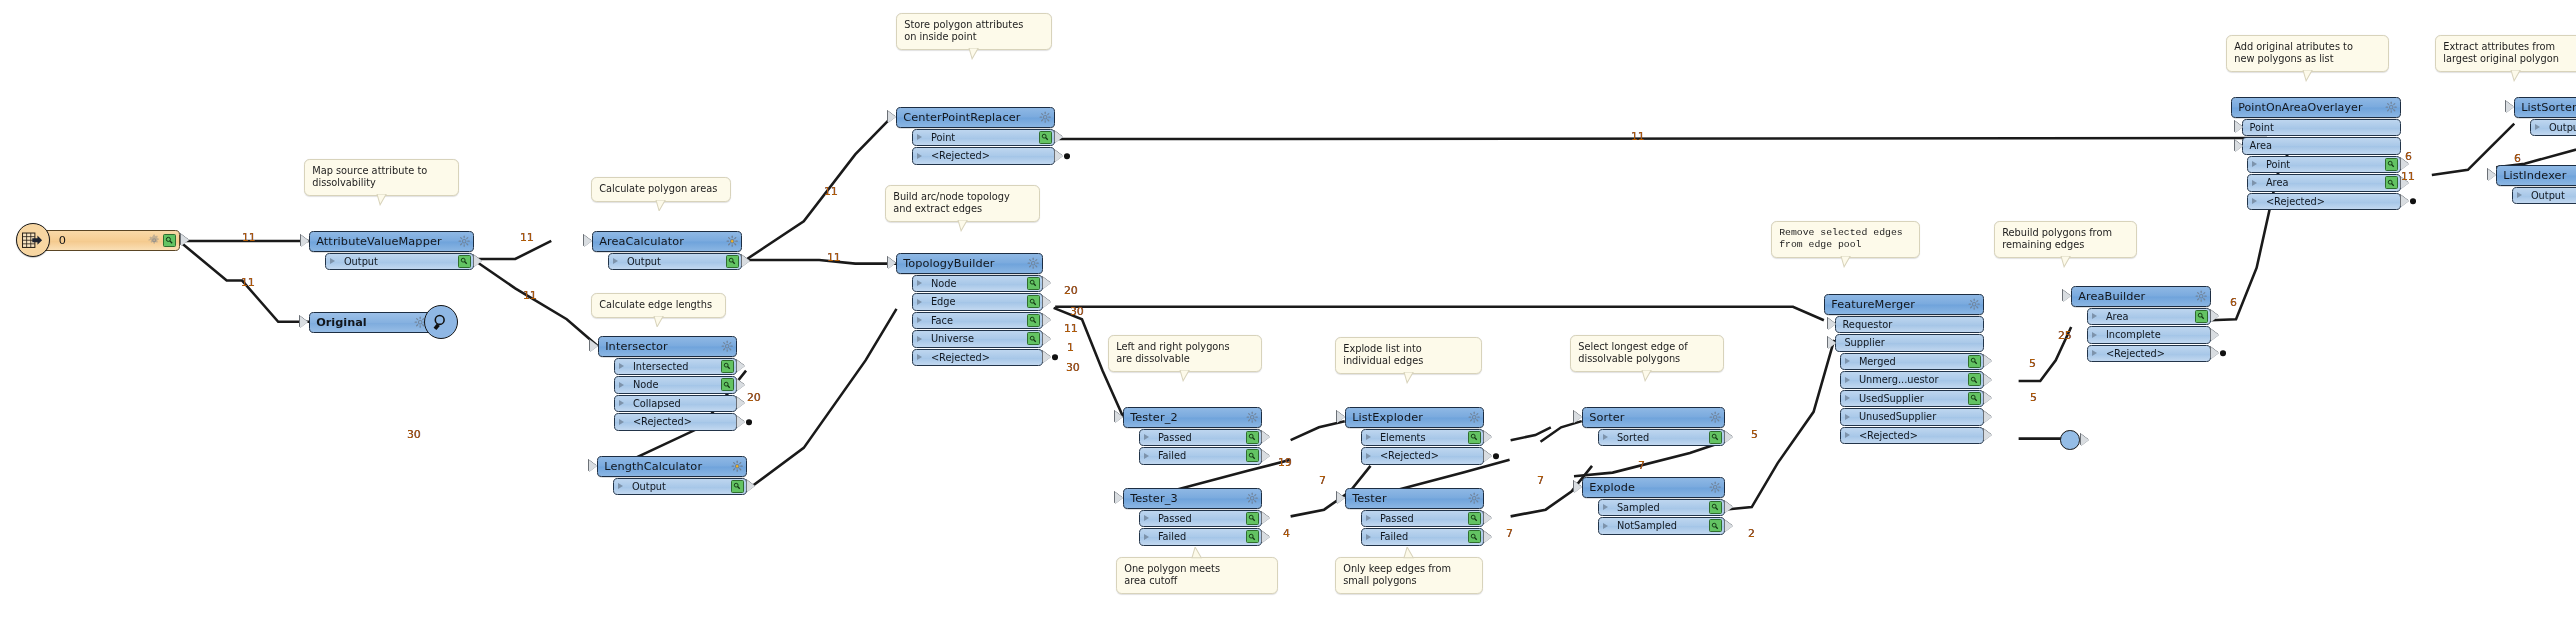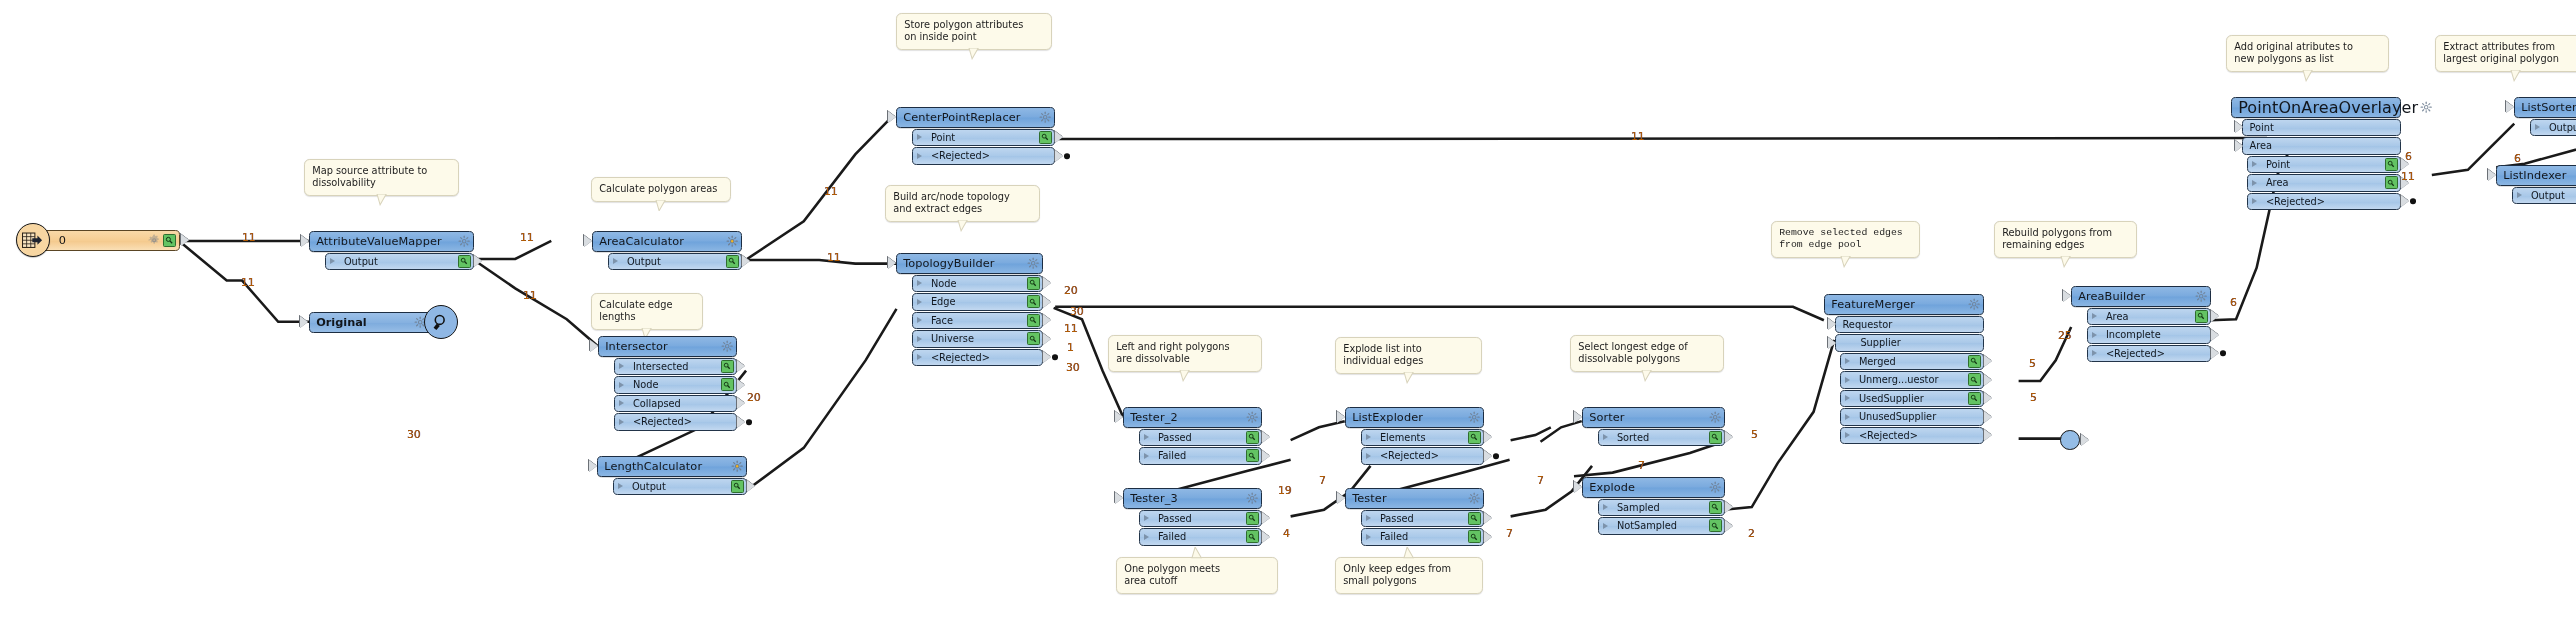--- a/index.html
+++ b/index.html
@@ -273,21 +273,21 @@
 
   <div class="anno" style="left:591px;top:177px;width:140px;">
     <div class="atext">Calculate polygon areas</div>
     <div class="tail">
         <svg width="11.3" height="11.3" viewBox="0 0 22 22">
           <path d="M2 0 L20 0 L8 21 Z" fill="#fdfaea" stroke="#d8d3bb" stroke-width="2"></path>
         </svg>
       </div>
   </div>
 
-  <div class="anno" style="left:591px;top:293px;width:112px;">
+  <div class="anno" style="left:591px;top:293px;width:135px;">
     <div class="atext">Calculate edge lengths</div>
     <div class="tail">
         <svg width="11.3" height="11.3" viewBox="0 0 22 22">
           <path d="M2 0 L20 0 L8 21 Z" fill="#fdfaea" stroke="#d8d3bb" stroke-width="2"></path>
         </svg>
       </div>
   </div>
 
   <div class="anno" style="left:896px;top:13px;width:156px;">
     <div class="atext">Store polygon attributes
@@ -903,21 +903,21 @@
             <line x1="18.9" y1="5.1" x2="16.9" y2="7.1"></line>
             <line x1="7.1" y1="16.9" x2="5.1" y2="18.9"></line>
           </g>
         </svg>
     </div>
     <div class="port inport">
       <span class="plabel" style="margin-left:2.1px;">Requestor</span>
       <span class="inarrow"></span>
     </div>
     <div class="port inport">
-      <span class="plabel" style="margin-left:20px;">Supplier</span>
+      <span class="plabel" style="margin-left:4px;">Supplier</span>
       <span class="inarrow"></span>
     </div>
     <div class="port">
       <span class="ptri"></span>
       <span class="plabel">Merged</span>
       <span class="mag">
           <svg viewBox="0 0 16 16" width="7.7" height="7.7">
             <circle cx="6.6" cy="6.6" r="4" fill="none" stroke="#123512" stroke-width="1.9"></circle>
             <line x1="9.5" y1="9.5" x2="14" y2="14" stroke="#123512" stroke-width="2.6"></line>
           </svg>
@@ -995,21 +995,21 @@
     <div class="port">
       <span class="ptri"></span>
       <span class="plabel">&lt;Rejected&gt;</span>
       <span class="outarrow"></span>
       <span class="enddot"></span>
     </div>
   </div>
 
   <div class="node" style="left:2231px;top:97px;width:170px;">
     <div class="nhead">
-      <span class="ntitle" style="font-size:16px;">PointOnAreaOverlayer</span>
+      <span class="ntitle" style="font-size:11px;">PointOnAreaOverlayer</span>
       <svg class="gear" viewBox="0 0 24 24">
           <circle cx="12" cy="12" r="3.4" fill="none" stroke="#6f7f92" stroke-width="2"></circle>
           <g stroke="#6f7f92" stroke-width="2.4" stroke-linecap="round">
             <line x1="12" y1="2.2" x2="12" y2="5"></line>
             <line x1="12" y1="19" x2="12" y2="21.8"></line>
             <line x1="2.2" y1="12" x2="5" y2="12"></line>
             <line x1="19" y1="12" x2="21.8" y2="12"></line>
             <line x1="5.1" y1="5.1" x2="7.1" y2="7.1"></line>
             <line x1="16.9" y1="16.9" x2="18.9" y2="18.9"></line>
             <line x1="18.9" y1="5.1" x2="16.9" y2="7.1"></line>
@@ -1118,21 +1118,21 @@
   <div class="cnt" style="left:827px;top:251px;">11</div>
   <div class="cnt" style="left:523px;top:289px;">11</div>
   <div class="cnt" style="left:747px;top:391px;">20</div>
   <div class="cnt" style="left:407px;top:428px;">30</div>
   <div class="cnt" style="left:1631px;top:130px;">11</div>
   <div class="cnt" style="left:1064px;top:284px;">20</div>
   <div class="cnt" style="left:1064px;top:322px;">11</div>
   <div class="cnt" style="left:1067px;top:341px;">1</div>
   <div class="cnt" style="left:1066px;top:361px;">30</div>
   <div class="cnt" style="left:1070px;top:305px;">30</div>
-  <div class="cnt" style="left:1278px;top:456px;margin-top:28px;">19</div>
+  <div class="cnt" style="left:1278px;top:456px;">19</div>
   <div class="cnt" style="left:1319px;top:474px;">7</div>
   <div class="cnt" style="left:1283px;top:527px;">4</div>
   <div class="cnt" style="left:1506px;top:527px;">7</div>
   <div class="cnt" style="left:1537px;top:474px;">7</div>
   <div class="cnt" style="left:1638px;top:459px;">7</div>
   <div class="cnt" style="left:1748px;top:527px;">2</div>
   <div class="cnt" style="left:1751px;top:428px;">5</div>
   <div class="cnt" style="left:2029px;top:357px;">5</div>
   <div class="cnt" style="left:2030px;top:391px;">5</div>
   <div class="cnt" style="left:2058px;top:329px;">25</div>

